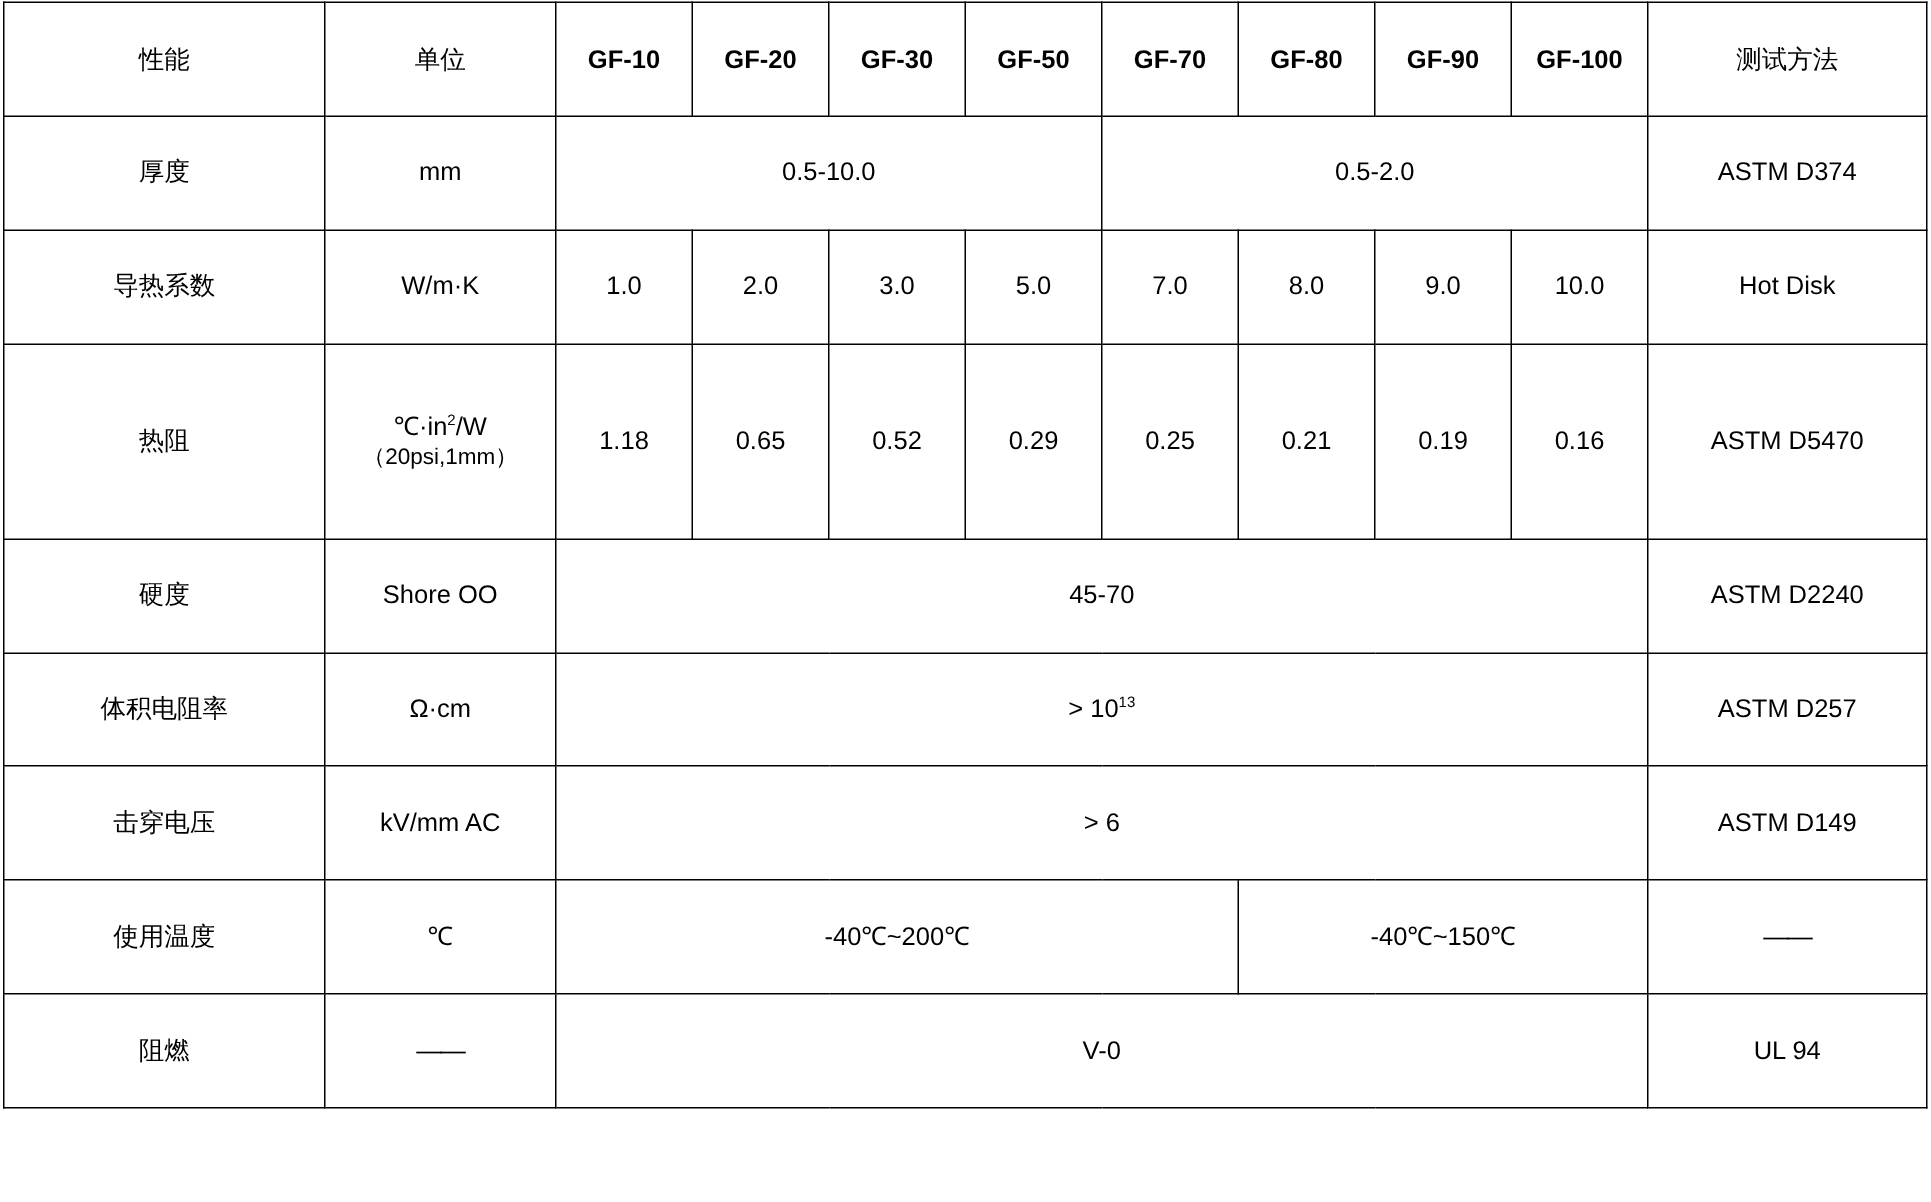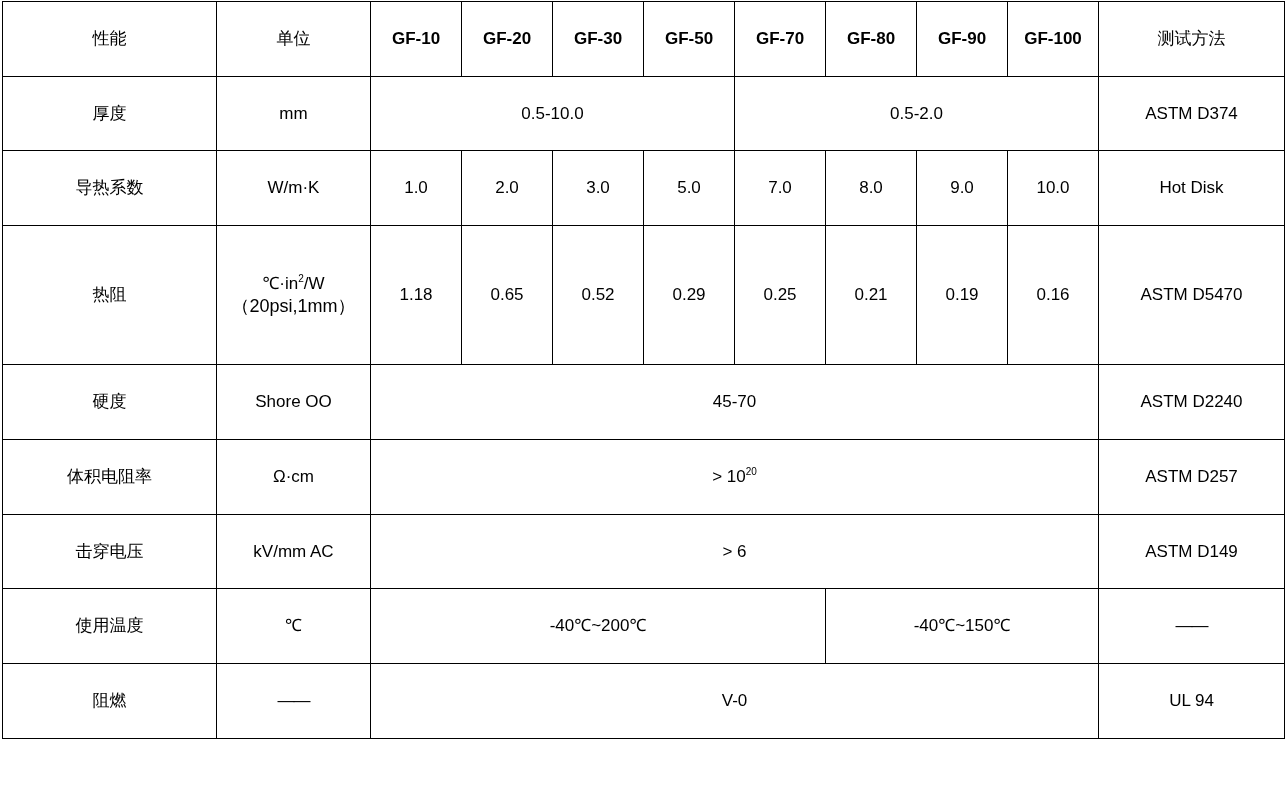--- a/index.html
+++ b/index.html
@@ -32,21 +32,21 @@
   }
   .col-prop   { width: 214px; }
   .col-unit   { width: 154px; }
   .col-grade  { width: 91px;  }
   .col-method { width: 186px; }
 
   .prop-cell   { font-size: 18px; }
   .header-cell { font-size: 18px; }
   .grade-head  { font-size: 17px; font-weight: bold; }
   .method-cell { font-size: 17px; }
-  .small-note  { font-size: 18px; display: block; }
+  .small-note  { font-size: 15px; display: block; }
   .unit-cell   { font-size: 16px; }
   sup {
     font-size: 10px;
     vertical-align: super;
     line-height: 0;
   }
   .dash { letter-spacing: -1px; }
 </style>
 </head>
 <body>
@@ -123,21 +123,21 @@
     <tr>
       <td class="prop-cell">硬度</td>
       <td class="unit-cell">Shore OO</td>
       <td colspan="8">45-70</td>
       <td class="method-cell">ASTM D2240</td>
     </tr>
 
     <tr>
       <td class="prop-cell">体积电阻率</td>
       <td class="unit-cell">Ω·cm</td>
-      <td colspan="8"><span>&gt; 10</span><sup>20</sup></td>
+      <td colspan="8"><span>&gt; 10</span><sup>13</sup></td>
       <td class="method-cell">ASTM D257</td>
     </tr>
 
 
     <tr>
       <td class="prop-cell">击穿电压</td>
       <td class="unit-cell">kV/mm AC</td>
       <td colspan="8">&gt; 6</td>
       <td class="method-cell">ASTM D149</td>
     </tr>

